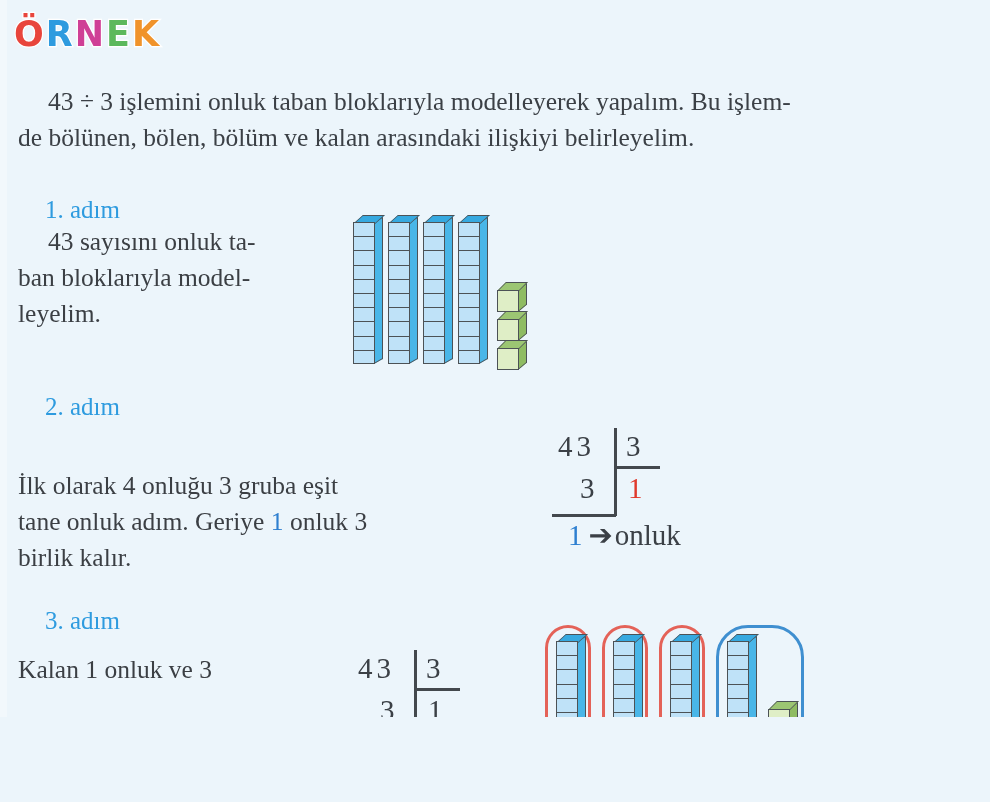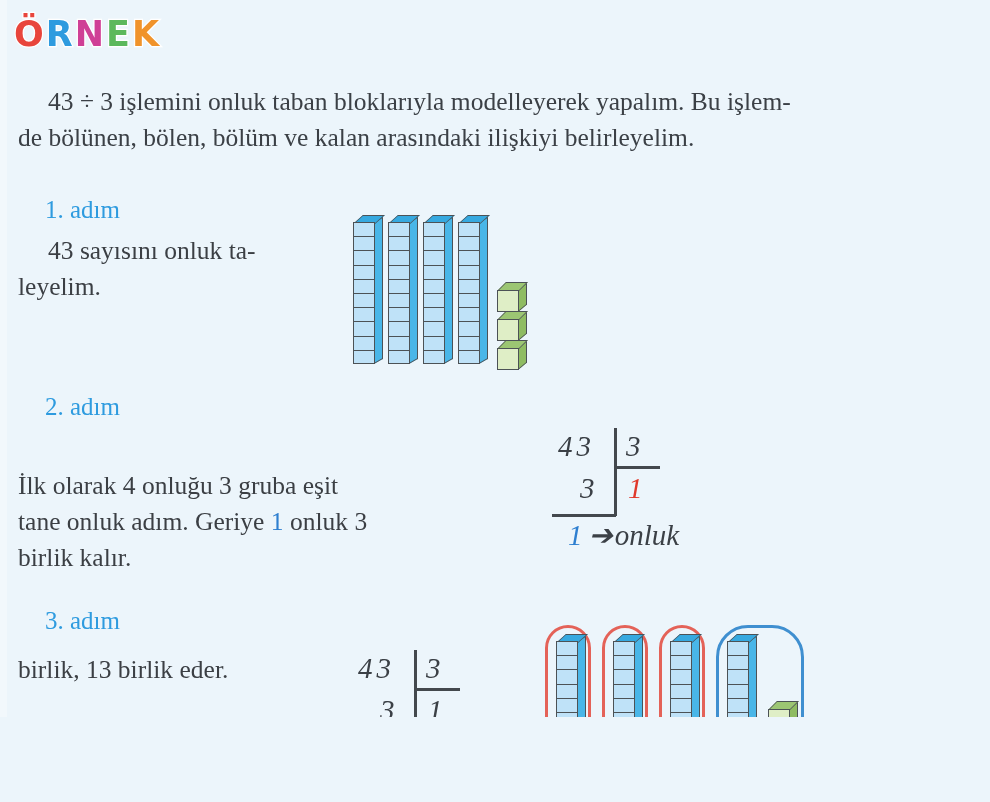--- a/index.html
+++ b/index.html
@@ -165,21 +165,21 @@
     width: 22px; height: 9px;
     background: #9cc673;
     border: 1.6px solid #4c5256;
     box-sizing: border-box;
     transform: skewX(-45deg);
     transform-origin: left bottom;
     z-index: 1;
   }
 
   
-  .division { position: absolute; font-size: 29px; color: #3b4046; font-style: italic; }
+  .division { position: absolute; font-size: 29px; color: #3b4046; }
   .division .dividend {
     position: absolute;
     letter-spacing: 4px;
     white-space: nowrap;
   }
   .division .divisor   { position: absolute; }
   .division .subtrahend{ position: absolute; }
   .division .quotient  { position: absolute; }
   .division .remainder { position: absolute; white-space: nowrap; }
   .division .vline {
@@ -216,22 +216,23 @@
     <span class="ltr" style="color:#e8453c">Ö</span><span class="ltr" style="color:#2e9bdf">R</span><span class="ltr" style="color:#cf3f96">N</span><span class="ltr" style="color:#5cb85c">E</span><span class="ltr" style="color:#f0932b">K</span>
   </div>
 
   <div class="para" id="intro">
     <span class="ind"></span><span>43 ÷ 3 işlemini onluk taban bloklarıyla modelleyerek yapalım. Bu işlem-</span>
     <span class="l2">de bölünen, bölen, bölüm ve kalan arasındaki ilişkiyi belirleyelim.</span>
   </div>
 
   <div class="step-label" style="left:45px; top:195px;">1. adım</div>
 
-  <div class="col-text" id="step1-text" style="left:18px; top:233px; width:295px;">
+  <div class="col-text" id="step1-text" style="left:18px; top:224px; width:295px;">
     <span style="text-indent:30px; display:block;"><span class="ind"></span><span>43 sayısını onluk ta-</span></span>
+    <span>ban bloklarıyla model-</span>
     <span>leyelim.</span>
   </div>
 
   <div class="blockset" id="blocks-step1" style="left:345px; top:212px; width:170px; height:165px;">
       <div class="rod" style="left: 8px; top: 10px;">
         <div class="side" style="height: 142px;"></div>
         <div class="stack">
           <div class="cube"></div>
           <div class="cube"></div>
           <div class="cube"></div>
@@ -325,21 +326,21 @@
       <div class="hline" style="left: 62px; top: 38px; width: 46px;"></div>
       <div class="subtrahend" style="left: 28px; top: 44px;">3</div>
       <div class="quotient red" style="left: 76px; top: 44px;">1</div>
       <div class="hline" style="left: 0px; top: 86px; width: 64px;"></div>
       <div class="remainder" style="left: 16px; top: 90px;"><span class="blue" style="letter-spacing: 4px;">1</span><span class="arrow">➔</span><span class="tagword">onluk</span></div>
     </div>
 
   <div class="step-label" style="left:45px; top:606px;">3. adım</div>
 
   <div class="col-text" id="step3-text" style="left:18px; top:652px; width:300px;">
-      <span><span>birlik, 13 birlik eder.</span></span>
+      <span><span class="ind"></span><span>Kalan  1  onluk  ve  3</span></span>
     </div>
 
   <div class="division" id="division-step3" style="left:352px; top:650px; width:190px; height:130px;">
       <div class="dividend" style="left: 6px; top: 2px;">43</div>
       <div class="vline" style="left: 62px; top: 0px; height: 88px;"></div>
       <div class="divisor" style="left: 74px; top: 2px;">3</div>
       <div class="hline" style="left: 62px; top: 38px; width: 46px;"></div>
       <div class="subtrahend" style="left: 28px; top: 44px;">3</div>
       <div class="quotient" style="left: 76px; top: 44px;">1</div>
       <div class="hline" style="left: 0px; top: 86px; width: 64px;"></div>

